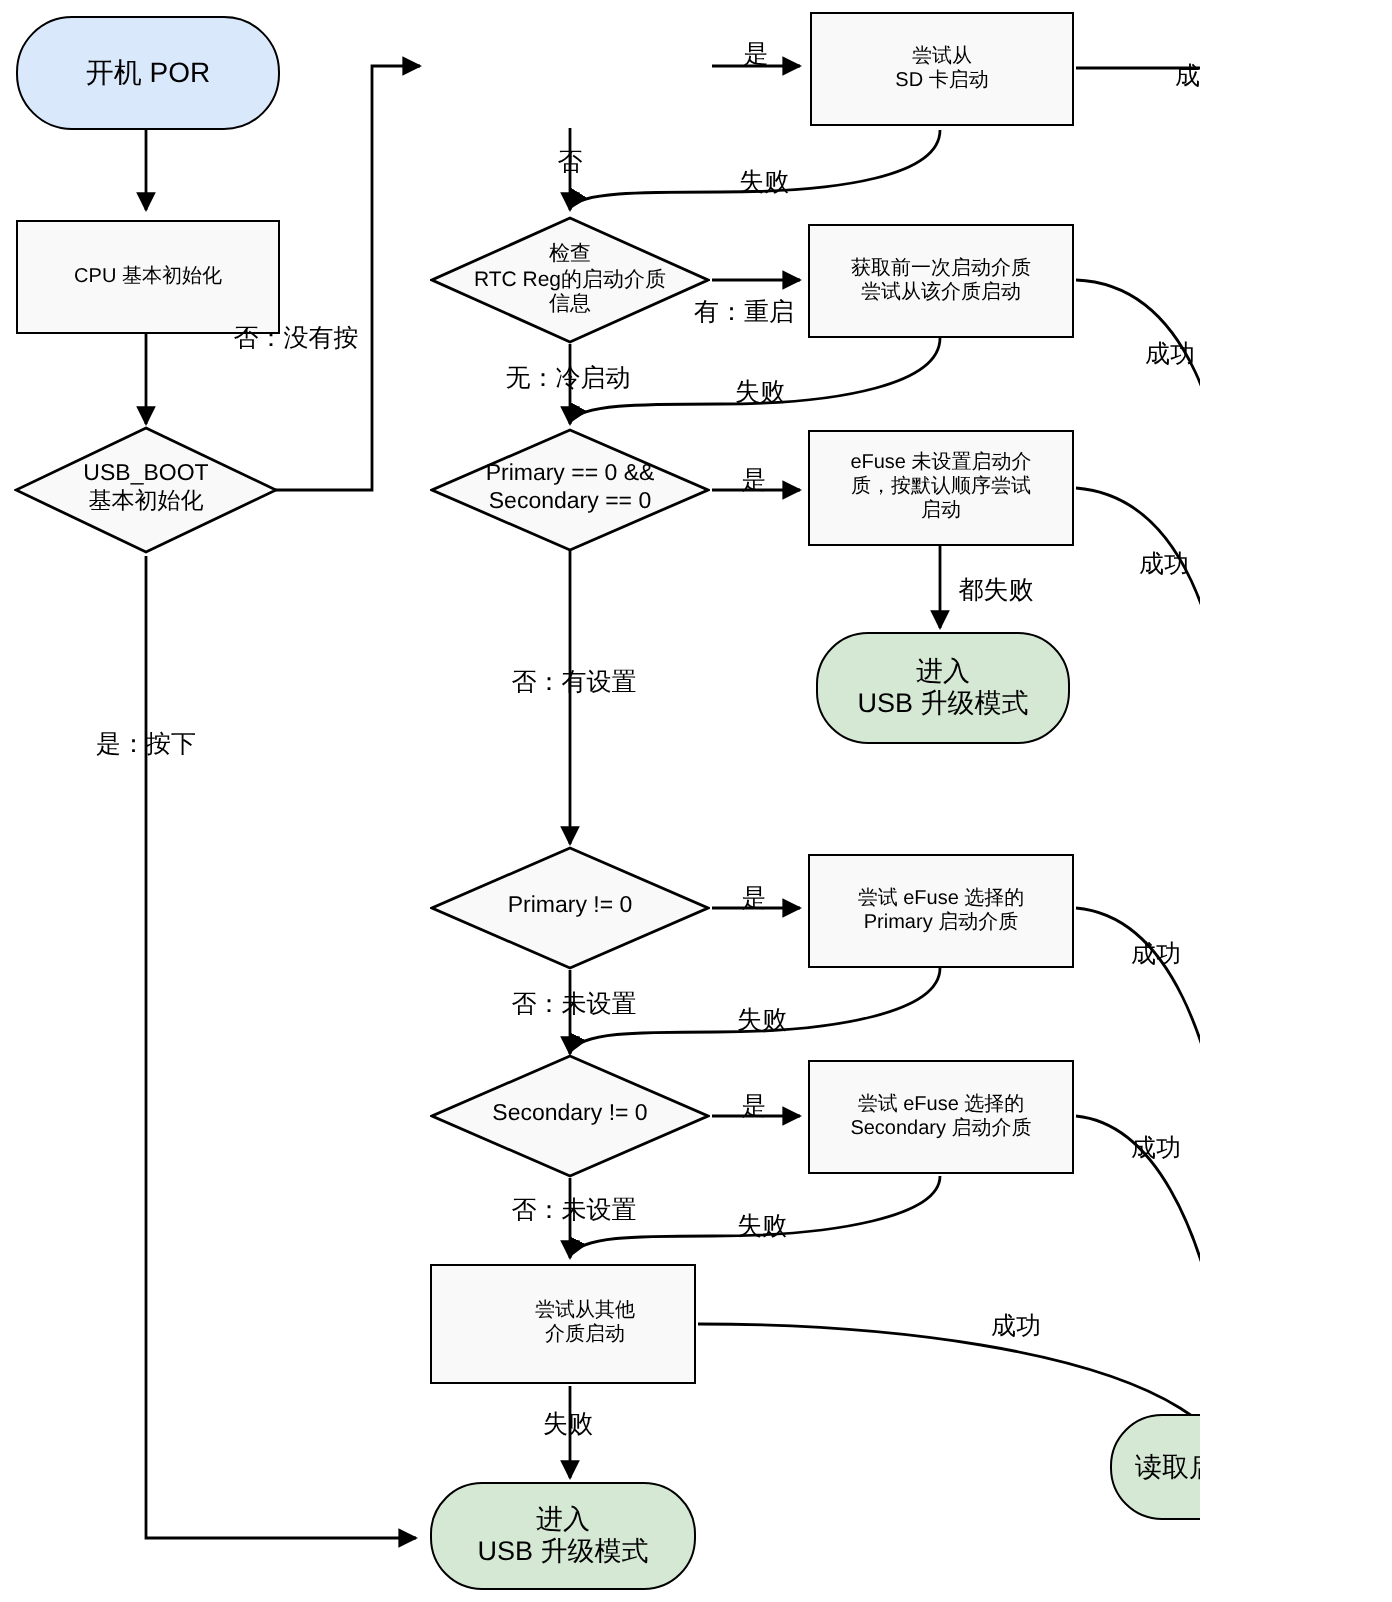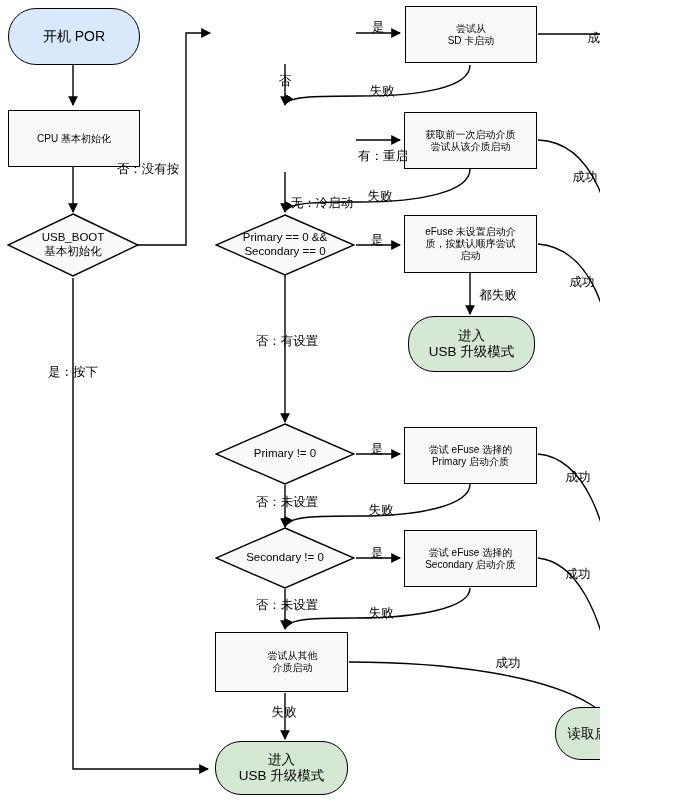--- a/index.html
+++ b/index.html
@@ -166,20 +166,28 @@
     <span class="diamond-label">USB_BOOT
 基本初始化</span>
   </div>
 
 
   <div class="node node-process" style="left:405px; top:6px; width:132px; height:57px;">
     <span>尝试从
 SD 卡启动</span>
   </div>
 
+  <div class="node node-decision" style="left:215px; top:108px; width:140px; height:64px;">
+    <svg class="diamond-shape" viewBox="0 0 140 64" preserveAspectRatio="none">
+      <polygon points="70,1 139,32 70,63 1,32" fill="#f9f9f9" stroke="#000000" stroke-width="1.4"></polygon>
+    </svg>
+    <span class="diamond-label" style="font-size:10.5px;">检查
+RTC Reg的启动介质
+信息</span>
+  </div>
 
   <div class="node node-process" style="left:404px; top:112px; width:133px; height:57px;">
     <span>获取前一次启动介质
 尝试从该介质启动</span>
   </div>
 
   <div class="node node-decision" style="left:215px; top:214px; width:140px; height:62px;">
     <svg class="diamond-shape" viewBox="0 0 140 62" preserveAspectRatio="none">
       <polygon points="70,1 139,31 70,61 1,31" fill="#f9f9f9" stroke="#000000" stroke-width="1.4"></polygon>
     </svg>
@@ -241,23 +249,23 @@
   <div class="edge-label anchor-center" style="left:73px; top:373px;">是：按下</div>
 
   <div class="edge-label anchor-center" style="left:378px; top:28px;">是</div>
 
   <div class="edge-label anchor-center" style="left:285px; top:82px;">否</div>
 
   <div class="edge-label anchor-center" style="left:382px; top:92px;">失败</div>
 
   <div class="edge-label anchor-center" style="left:600px; top:39px;">成功</div>
 
-  <div class="edge-label anchor-center" style="left:383px; top:157px;">有：重启</div>
-
-  <div class="edge-label anchor-center" style="left:284px; top:204px;margin-left:38px;">无：冷启动</div>
+  <div class="edge-label anchor-center" style="left:372px; top:157px;">有：重启</div>
+
+  <div class="edge-label anchor-center" style="left:284px; top:190px;">无：冷启动</div>
 
   <div class="edge-label anchor-center" style="left:380px; top:197px;">失败</div>
 
   <div class="edge-label anchor-center" style="left:585px; top:178px;">成功</div>
 
   <div class="edge-label anchor-center" style="left:377px; top:241px;">是</div>
 
   <div class="edge-label anchor-center" style="left:287px; top:342px;">否：有设置</div>
 
   <div class="edge-label anchor-center" style="left:498px; top:296px;">都失败</div>

